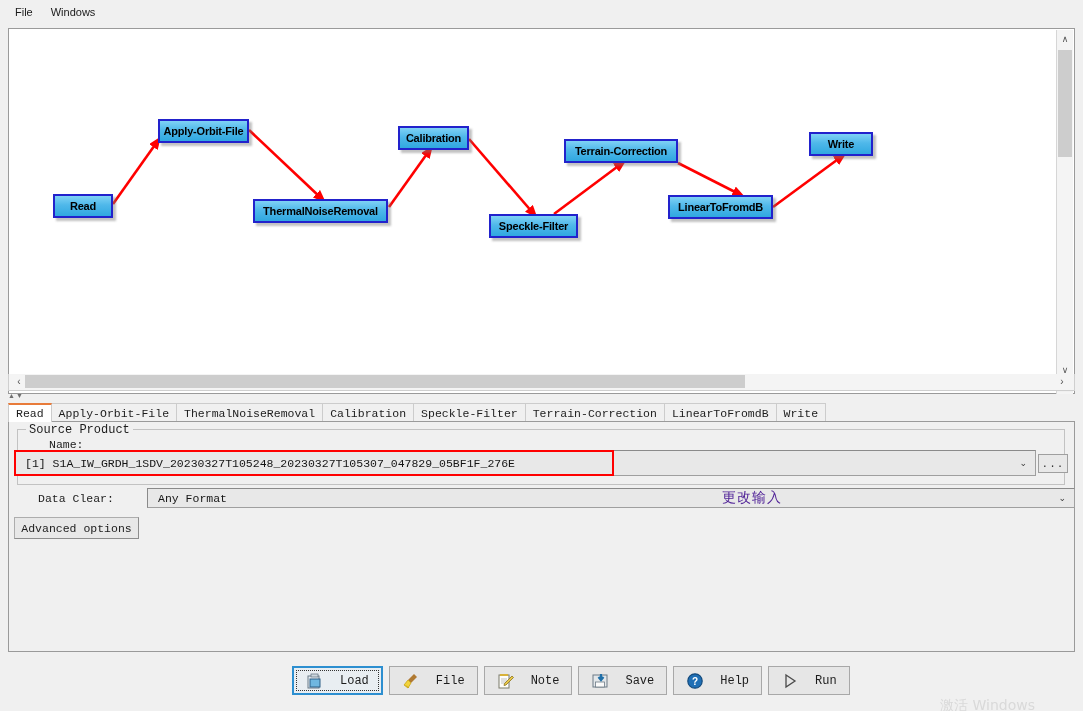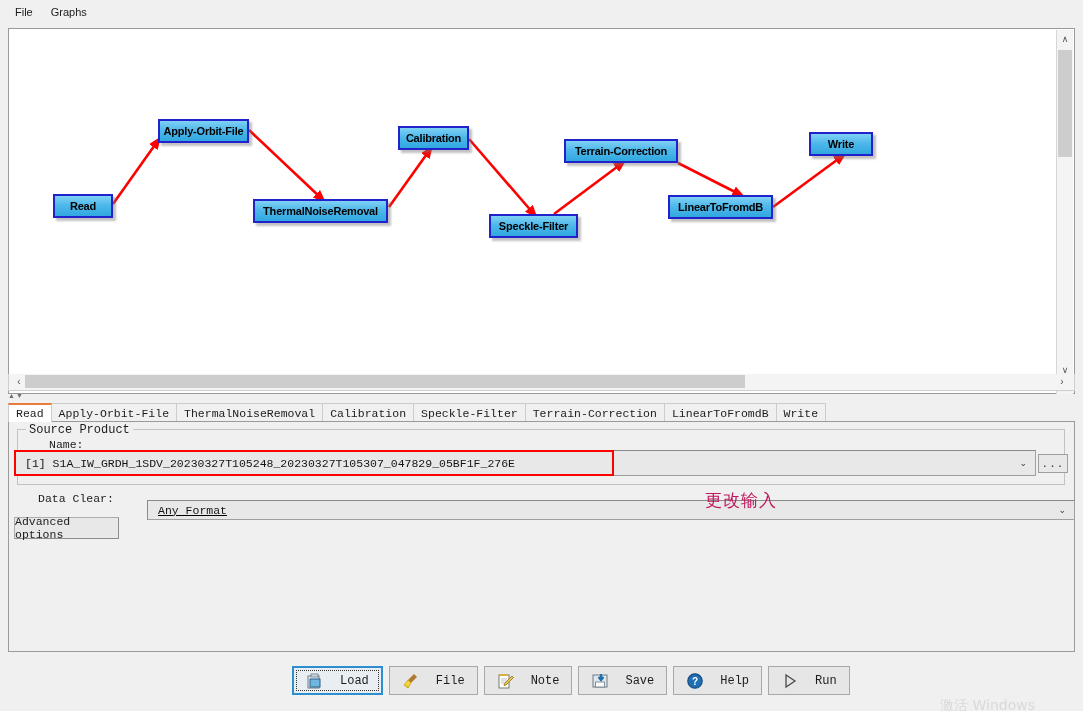--- a/index.html
+++ b/index.html
@@ -252,31 +252,31 @@
   }
   .field-label {
     position: absolute;
     font-family: "Liberation Mono", monospace;
     font-size: 11.5px;
     color: #1c1c1c;
     white-space: nowrap;
   }
   .annotation-cn {
     position: absolute;
-    left: 705px; top: 489px;
+    left: 722px; top: 489px;
     font-family: "DejaVu Sans", sans-serif;
-    font-size: 17px;
-    color: #be185d;
+    font-size: 14px;
+    color: #4c1d95;
     letter-spacing: 1px;
     white-space: nowrap;
   }
   .adv-btn {
     position: absolute;
     left: 14px; top: 517px;
-    width: 105px; height: 22px;
+    width: 125px; height: 22px;
     background: #e8e8e8;
     border: 1px solid #adadad;
     border-bottom-color: #8d8d8d;
     border-right-color: #8d8d8d;
     box-sizing: border-box;
     display: flex;
     align-items: center;
     justify-content: center;
     font-family: "Liberation Mono", monospace;
     font-size: 11.5px;
@@ -327,21 +327,21 @@
     white-space: nowrap;
   }
 </style>
 </head>
 <body>
 
 <div id="app">
 
   <div class="menubar">
     <div class="menu-item">File</div>
-    <div class="menu-item">Graphs</div>
+    <div class="menu-item">Windows</div>
   </div>
 
   <div class="graph-outer">
     <div class="graph-canvas">
       <svg class="edges" id="edge-layer" viewBox="0 0 1046 346">
         <defs>
           <marker id="arrowhead" markerWidth="5" markerHeight="5" refX="2.4" refY="2" orient="auto">
             <polygon points="0,0 5,2 0,4" fill="#ff0000"></polygon>
           </marker>
         </defs>
@@ -416,21 +416,21 @@
   </div>
 
   <div class="combo" style="left:14px; top:450px; width:1022px; height:26px;">
     <div class="val">[1]  S1A_IW_GRDH_1SDV_20230327T105248_20230327T105307_047829_05BF1F_276E</div>
     <div class="chev">⌄</div>
   </div>
   <div class="red-outline"></div>
   <div class="dots-btn">...</div>
 
   <div class="field-label" style="left:38px; top:492px;">Data Clear:</div>
-  <div class="combo" style="left:147px; top:500px; width:928px; height:20px;text-decoration:underline;">
+  <div class="combo" style="left:147px; top:488px; width:928px; height:20px;">
     <div class="val">Any Format</div>
     <div class="chev">⌄</div>
   </div>
 
   <div class="annotation-cn">更改输入</div>
 
   <div class="adv-btn">Advanced options</div>
 
   <div class="buttonbar" id="buttonbar">
       <div class="tbtn focused">

